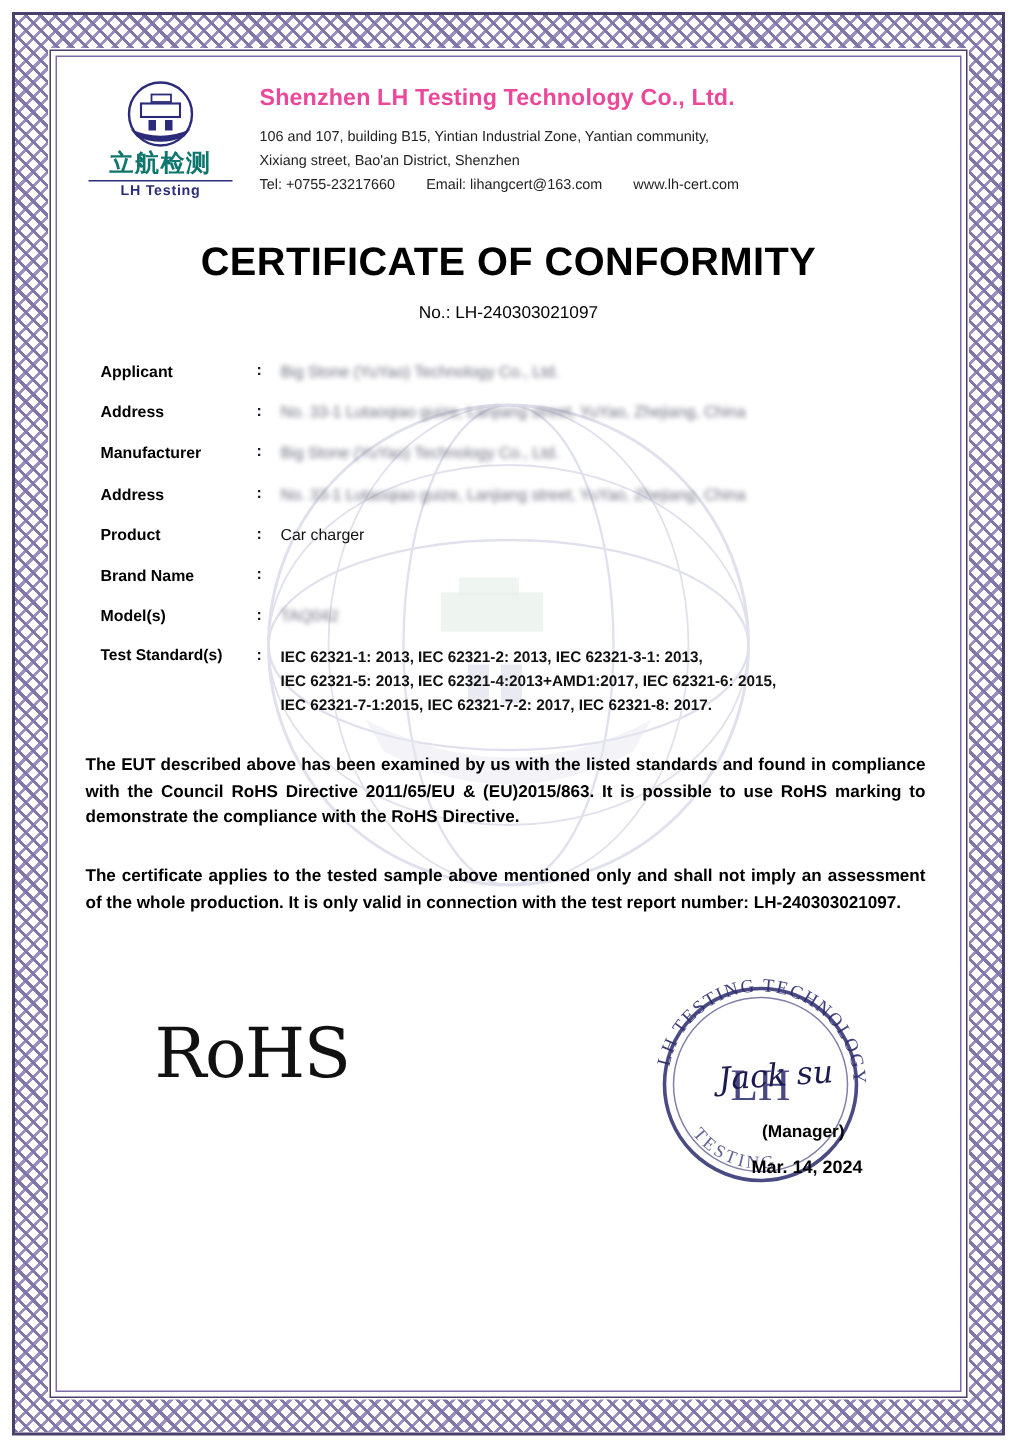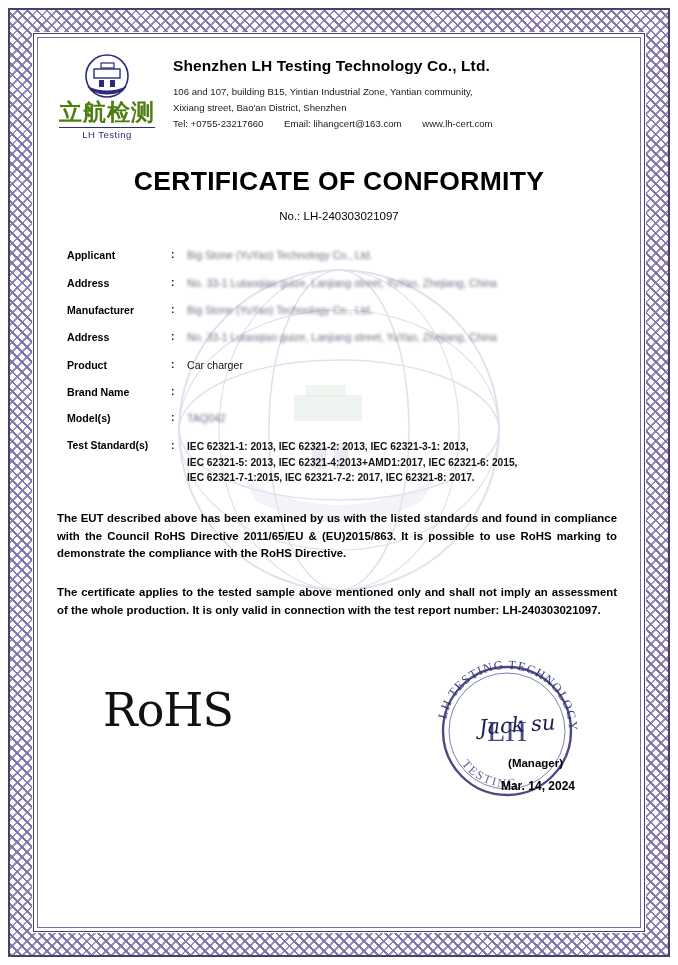--- a/index.html
+++ b/index.html
@@ -91,45 +91,45 @@
     color: #3f3f8f;
   }
   .logo-mark {
     width: 72px;
     height: 46px;
     margin: 0 auto;
     position: relative;
   }
   .logo-cn {
     font-family: "DejaVu Sans", sans-serif;
-    font-size: 23px;
+    font-size: 16px;
     font-weight: bold;
     letter-spacing: 1px;
-    color: #4d7c0f;
+    color: #0f766e;
     margin-top: 1px;
     line-height: 1.1;
   }
   .logo-en {
     font-size: 9.5px;
-    font-weight: normal;
+    font-weight: bold;
     color: #2b2b7a;
     letter-spacing: .5px;
     border-top: 1.5px solid #2b2b7a;
     margin-top: 2px;
     padding-top: 1px;
   }
   .company {
     flex: 1;
     padding-left: 18px;
     padding-top: 4px;
   }
   .company-name {
     font-size: 15.5px;
     font-weight: bold;
-    color: #000000;
+    color: #ec4899;
     letter-spacing: .1px;
     margin-bottom: 9px;
   }
   .company-line {
     font-size: 9.6px;
     color: #222;
     line-height: 1.65;
   }
   .company-contact span { margin-right: 18px; }
 

